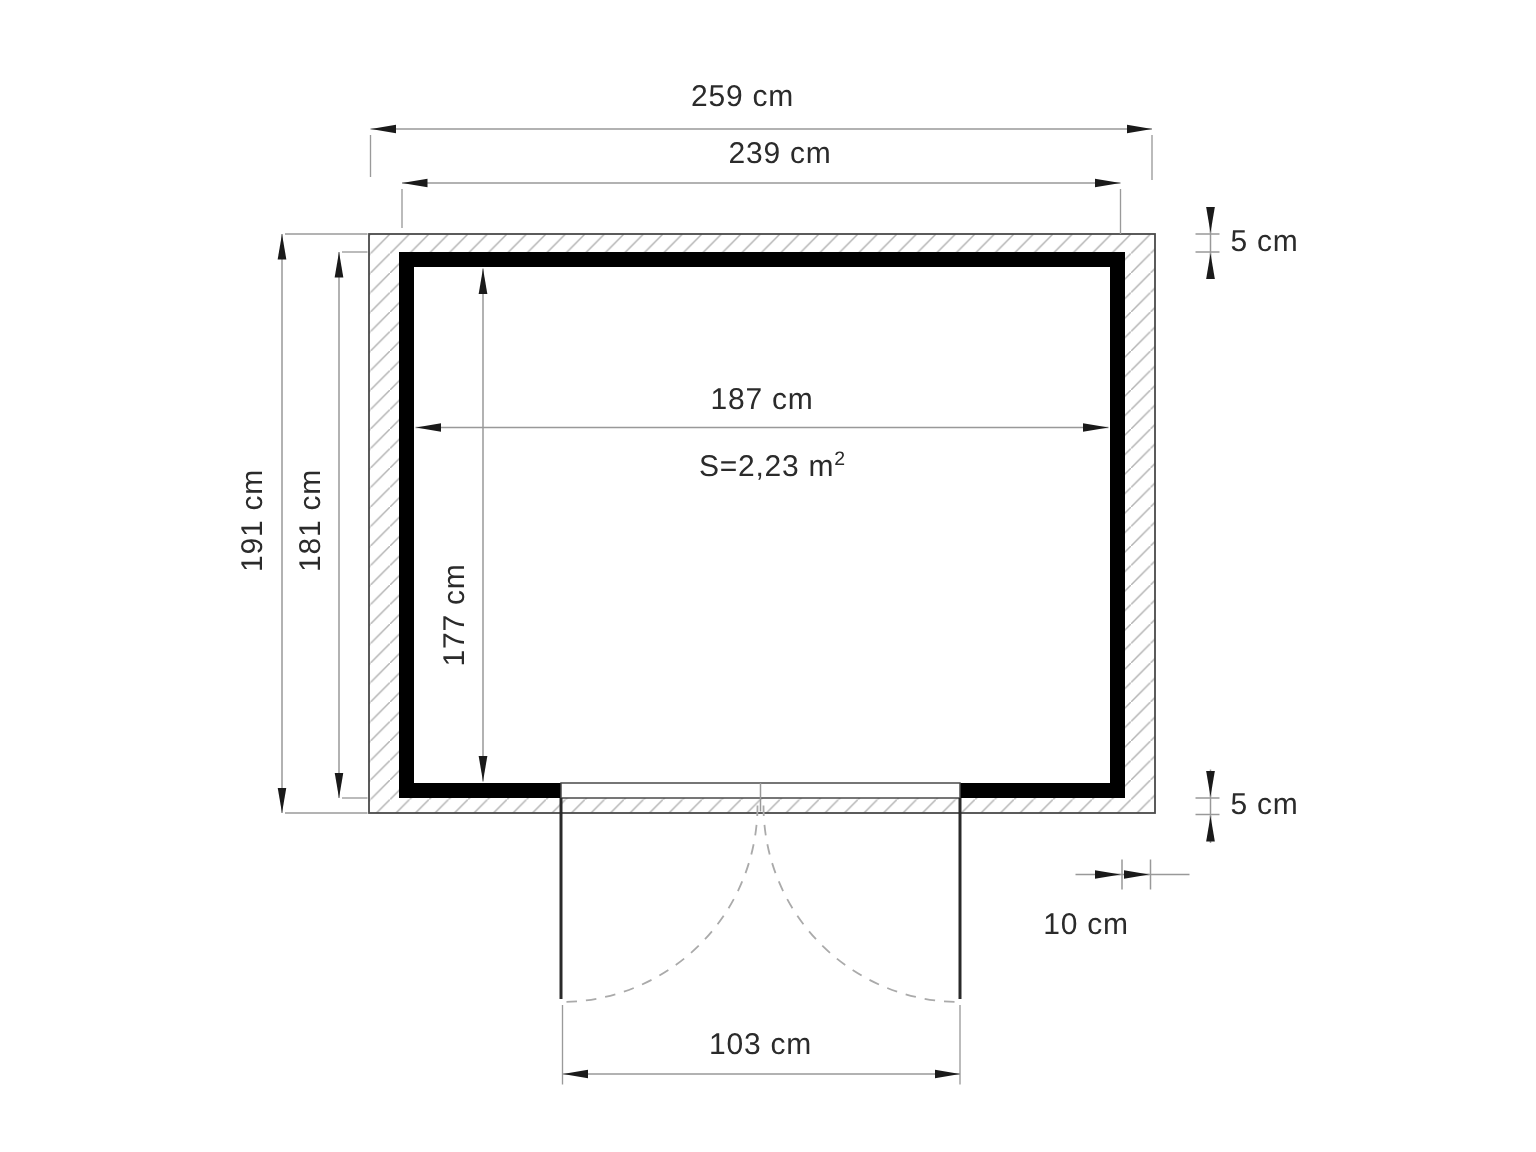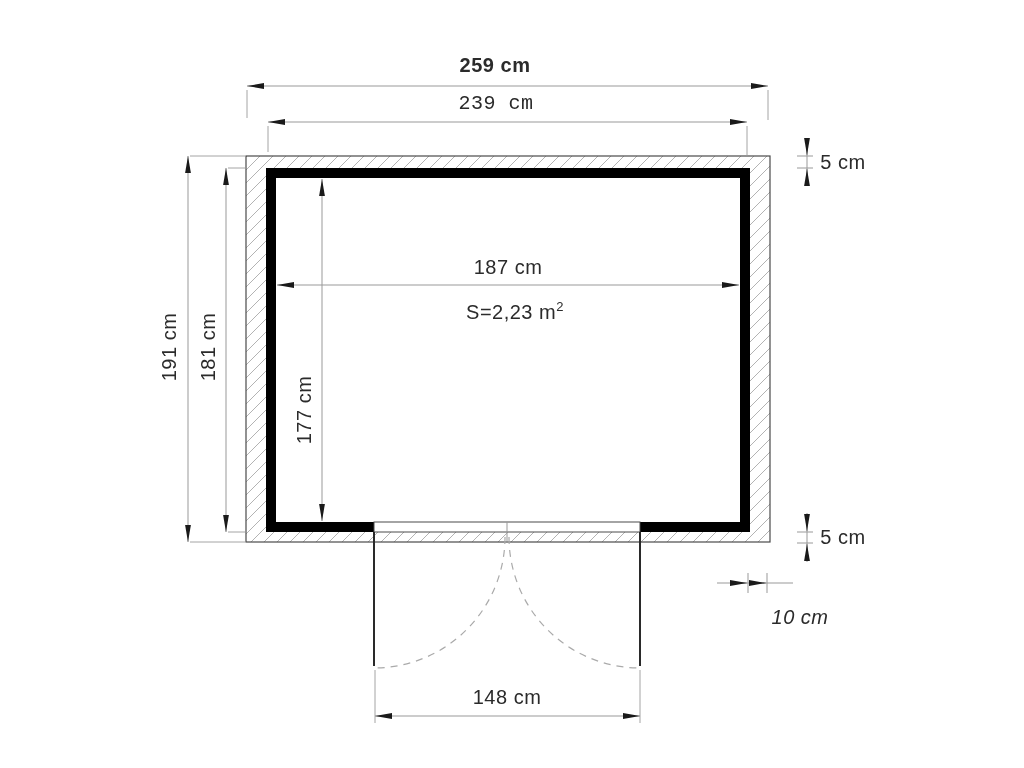--- a/index.html
+++ b/index.html
@@ -89,30 +89,30 @@
     </g>
     <g stroke="#999999" stroke-width="1">
       <line x1="717" y1="583" x2="793" y2="583"></line>
       <line x1="748" y1="573" x2="748" y2="593"></line>
       <line x1="767" y1="573" x2="767" y2="593"></line>
       <line x1="730" y1="583" x2="747" y2="583" marker-end="url(#arr)"></line>
       <line x1="750" y1="583" x2="766" y2="583" marker-end="url(#arr)"></line>
     </g>
   </svg>
 
-  <div class="lbl" style="left:495px;top:65px;font-weight:bold;">259 cm</div>
-  <div class="lbl" style="left:496px;top:103px;font-family:Liberation Mono, monospace;">239 cm</div>
+  <div class="lbl" style="left:495px;top:65px;">259 cm</div>
+  <div class="lbl" style="left:520px;top:103px;">239 cm</div>
   <div class="lbl" style="left:508px;top:267px;">187 cm</div>
 
   <div class="lbl" style="left:515px;top:312px;">
     <span>S=2,23 m</span><span class="sup">2</span>
   </div>
 
   <div class="lbl vert" style="left:169px;top:347px;">191 cm</div>
   <div class="lbl vert" style="left:208px;top:347px;">181 cm</div>
   <div class="lbl vert" style="left:304px;top:410px;">177 cm</div>
 
   <div class="lbl" style="left:843px;top:162px;">5 cm</div>
   <div class="lbl" style="left:843px;top:537px;">5 cm</div>
-  <div class="lbl" style="left:800px;top:617px;font-style:italic;">10 cm</div>
-  <div class="lbl" style="left:507px;top:697px;">148 cm</div>
+  <div class="lbl" style="left:724px;top:617px;">10 cm</div>
+  <div class="lbl" style="left:507px;top:697px;">103 cm</div>
 
 </div>
 
 </body></html>

